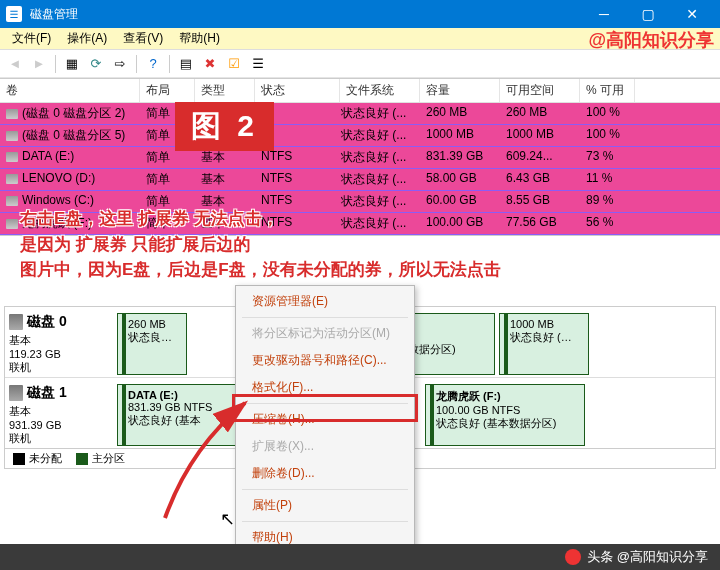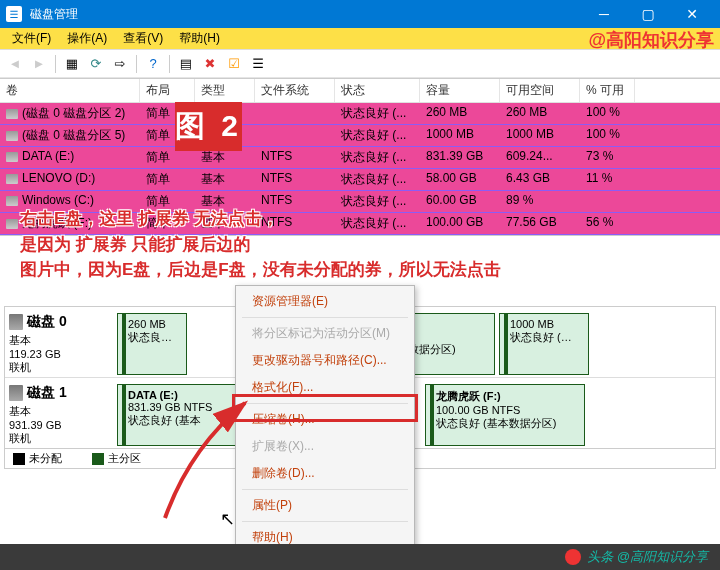--- a/index.html
+++ b/index.html
@@ -3,65 +3,65 @@
 <meta charset="utf-8">
 <style>
 * { box-sizing: border-box; margin: 0; padding: 0; font-family: "Microsoft YaHei", "SimSun", Arial, sans-serif; }
 body { background: #fff; width: 720px; height: 570px; overflow: hidden; position: relative; }
 
 .title-bar { height: 28px; background: #0078d4; color: #fff; display: flex; align-items: center; padding: 0 6px; font-size: 12px; }
 .title-bar .icon { width: 16px; height: 16px; background: #fff; margin-right: 8px; display: inline-flex; align-items: center; justify-content: center; color: #0078d4; font-size: 10px; border-radius: 2px; }
 .title-bar .spacer { flex: 1; }
 .title-bar .win-btn { width: 44px; height: 28px; display: inline-flex; align-items: center; justify-content: center; font-size: 14px; }
 
-.menu-bar { height: 22px; background: #fde047; border-bottom: 1px solid #ddd; display: flex; align-items: center; font-size: 12px; padding: 0 4px; position: relative; }
+.menu-bar { height: 22px; background: #fef9c3; border-bottom: 1px solid #ddd; display: flex; align-items: center; font-size: 12px; padding: 0 4px; position: relative; }
 .menu-bar .item { padding: 2px 8px; cursor: default; }
 .menu-bar .watermark { position: absolute; right: 6px; top: 0; color: #e33; font-size: 18px; font-weight: bold; }
 
 .tool-bar { height: 28px; background: #fff; border-bottom: 1px solid #e5e5e5; display: flex; align-items: center; padding: 0 4px; gap: 2px; }
 .tool-bar .sep { width: 1px; height: 18px; background: #ccc; margin: 0 3px; }
 .tool-bar .tbtn { width: 22px; height: 22px; display: inline-flex; align-items: center; justify-content: center; font-size: 13px; border: 1px solid transparent; }
 
 .main { position: relative; height: calc(570px - 28px - 22px - 28px - 26px); background:#fff; overflow:hidden;}
 
 .grid { border-top: 1px solid #ccc; border-bottom: 1px solid #ccc; font-size: 11px; }
 .grid-head { display: flex; background: #fff; border-bottom: 1px solid #e0e0e0; }
 .grid-head .col { padding: 3px 6px; border-right: 1px solid #e5e5e5; font-size: 12px; color:#333;}
 .grid-row { display: flex; background: #ec4899; border-bottom: 1px solid #8b5cf6; }
 .grid-row .col { padding: 2px 6px; font-size: 12px; white-space: nowrap; overflow: hidden; }
 .c-vol{width:140px;} .c-lay{width:55px;} .c-typ{width:60px;} .c-fs{width:80px;} .c-st{width:85px;} .c-cap{width:80px;} .c-free{width:80px;} .c-pct{width:55px;}
 .row-ico{display:inline-block;width:12px;height:10px;background:linear-gradient(#999,#ccc);border-radius:1px;margin-right:4px;vertical-align:middle;}
 
-.overlay-label { position:absolute; background:#d82c2c; color:#fff; font-size:30px; font-weight:900; padding:4px 0; letter-spacing:4px;}
+.overlay-label { position:absolute; background:#d82c2c; color:#fff; font-size:30px; font-weight:900; padding:4px 16px; letter-spacing:4px;}
 .overlay-text { position:absolute; color:#d82c2c; font-size:17px; font-weight:700; line-height:1.5; text-shadow:1px 1px 0 #fff,-1px -1px 0 #fff,1px -1px 0 #fff,-1px 1px 0 #fff;}
 
 .disk-area { display:flex; padding:6px 4px 2px; gap:8px; }
 .disk-area + .disk-area { border-top:1px solid #ddd; }
 .disk-meta { width:100px; font-size:11px; }
 .disk-meta .dt { font-weight:bold; font-size:14px; margin-bottom:2px;}
 .disk-meta .dico{display:inline-block;width:14px;height:16px;background:linear-gradient(#777,#aaa);margin-right:4px;vertical-align:middle;border-radius:1px;}
 .part-row { display:flex; gap:4px; flex:1;}
 .part { border:1px solid #1a5a1a; background:#d8f0e0; padding:4px 6px; font-size:11px; position:relative;}
 .part .pbar{position:absolute;left:0;top:0;bottom:0;width:4px;background:#1a5a1a;}
 .part .pn{font-weight:bold;font-size:11px;}
 .part div{margin-left:4px; white-space:nowrap; overflow:hidden; text-overflow:ellipsis;}
 
 .ctx-menu { position:absolute; background:#f5f5f5; border:1px solid #b8b8b8; box-shadow:2px 2px 6px rgba(0,0,0,0.25); font-size:12px; padding:2px 0; width:180px; z-index:50;}
 .ctx-menu .mi{padding:5px 16px; color:#c2410c;}
 .ctx-menu .mi.dis{color:#aaa;}
 .ctx-menu hr{border:none;border-top:1px solid #ddd;margin:2px 6px;}
 .ctx-highlight{position:absolute;border:3px solid #d82c2c;z-index:55;pointer-events:none;}
 .arrow-svg{position:absolute;z-index:56;pointer-events:none;}
 
-.legend { height:20px; background:#fff; border-top:1px solid #ccc; padding:2px 8px; font-size:11px; display:flex; gap:30px; align-items:center;}
+.legend { height:20px; background:#fff; border-top:1px solid #ccc; padding:2px 8px; font-size:11px; display:flex; gap:14px; align-items:center;}
 .legend .sw{display:inline-block;width:12px;height:12px;margin-right:4px;vertical-align:middle;}
 .legend .una{background:#000;}
 .legend .pri{background:#1a5a1a;}
 
-.footer { height:26px; background:#3a3a3a; color:#14b8a6; display:flex; align-items:center; justify-content:flex-end; padding:0 12px; font-size:13px;font-style:italic;}
+.footer { height:26px; background:#3a3a3a; color:#ffffff; display:flex; align-items:center; justify-content:flex-end; padding:0 12px; font-size:13px;}
 .footer .fico{width:16px;height:16px;background:#e33;border-radius:50%;margin-right:6px;display:inline-block;}
 
 .cursor-arrow{position:absolute;z-index:60;pointer-events:none;font-size:18px;color:#000;}
 </style>
 </head>
 <body>
 
 <div class="title-bar">
   <span class="icon">☰</span>
   <span>磁盘管理</span>
@@ -95,22 +95,22 @@
   <span class="tbtn">☰</span>
 </div>
 
 <div class="main">
 
   <div class="grid">
     <div class="grid-head">
       <div class="col c-vol">卷</div>
       <div class="col c-lay">布局</div>
       <div class="col c-typ">类型</div>
+      <div class="col c-st">状态</div>
       <div class="col c-fs">文件系统</div>
-      <div class="col c-st">状态</div>
       <div class="col c-cap">容量</div>
       <div class="col c-free">可用空间</div>
       <div class="col c-pct">% 可用</div>
     </div>
     <div id="grid-body">
         <div class="grid-row">
           <div class="col c-vol"><span class="row-ico"></span>(磁盘 0 磁盘分区 2)</div>
           <div class="col c-lay">简单</div>
           <div class="col c-typ"></div>
           <div class="col c-fs"></div>
@@ -149,20 +149,21 @@
           <div class="col c-free">6.43 GB</div>
           <div class="col c-pct">11 %</div>
         </div>
         <div class="grid-row">
           <div class="col c-vol"><span class="row-ico"></span>Windows (C:)</div>
           <div class="col c-lay">简单</div>
           <div class="col c-typ">基本</div>
           <div class="col c-fs">NTFS</div>
           <div class="col c-st">状态良好 (...</div>
           <div class="col c-cap">60.00 GB</div>
+          <div class="col c-free">8.55 GB</div>
           <div class="col c-pct">89 %</div>
         </div>
         <div class="grid-row">
           <div class="col c-vol"><span class="row-ico"></span>龙腾虎跃 (F:)</div>
           <div class="col c-lay">简单</div>
           <div class="col c-typ">基本</div>
           <div class="col c-fs">NTFS</div>
           <div class="col c-st">状态良好 (...</div>
           <div class="col c-cap">100.00 GB</div>
           <div class="col c-free">77.56 GB</div>

